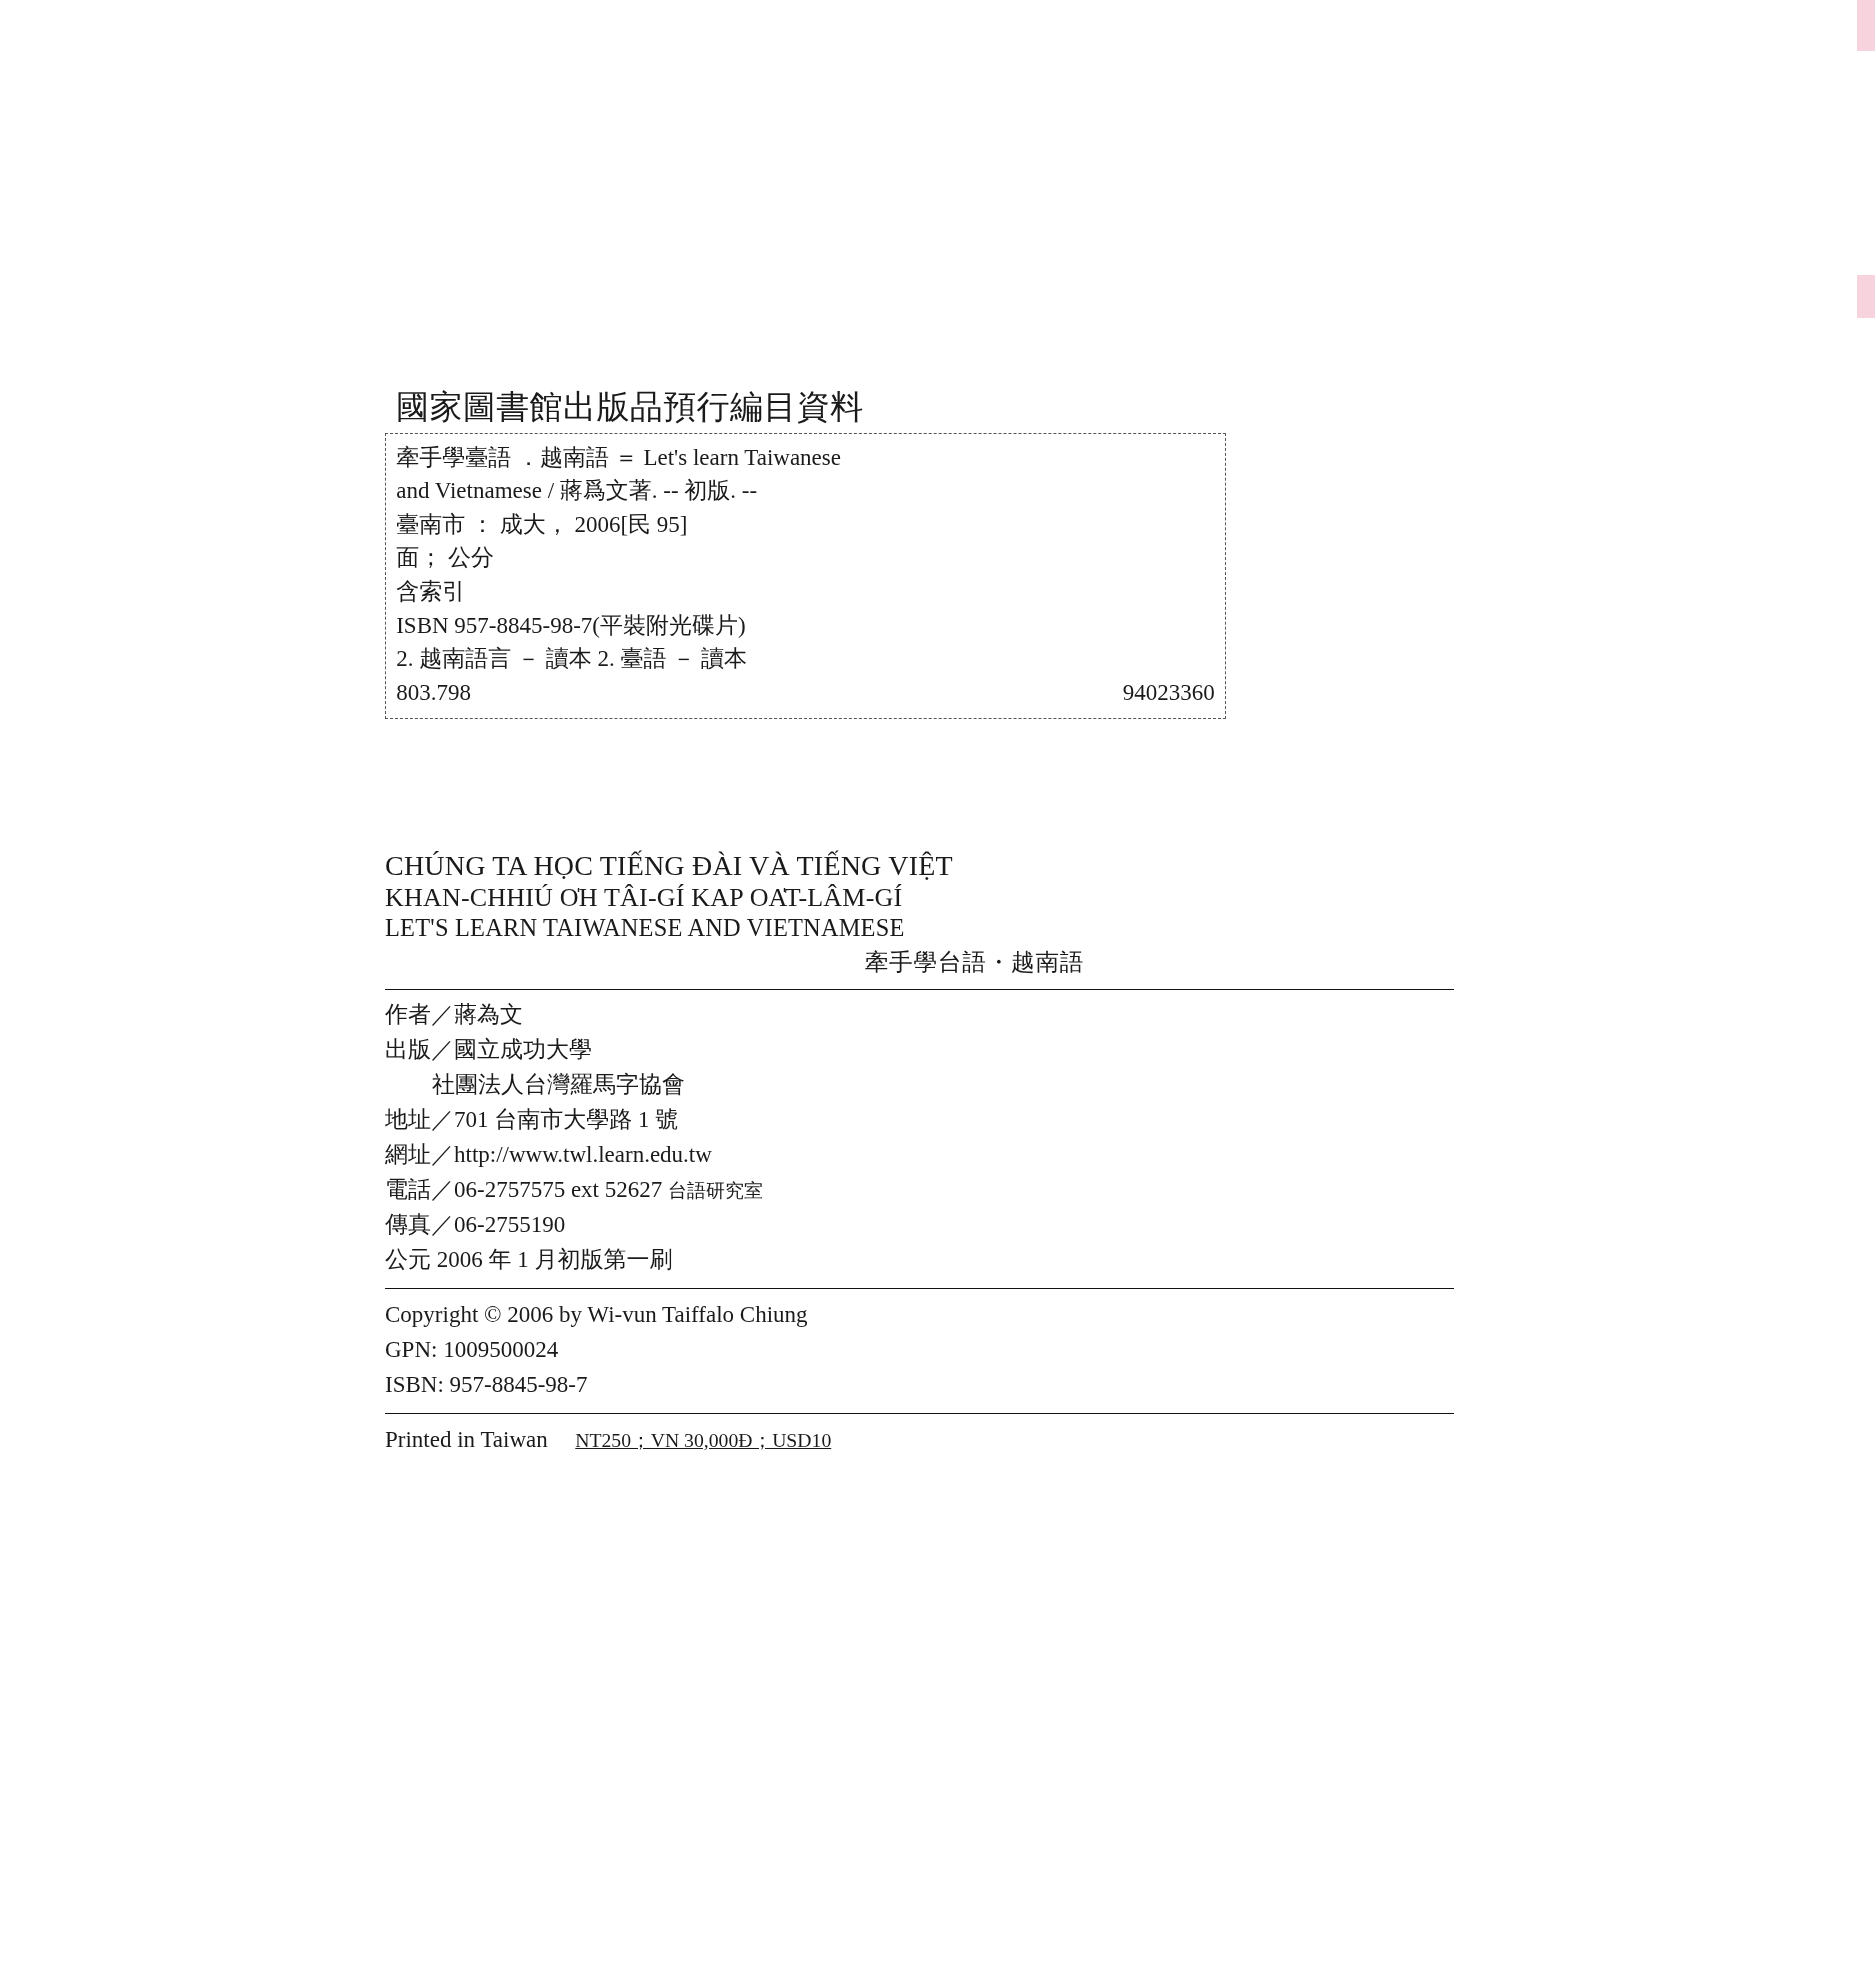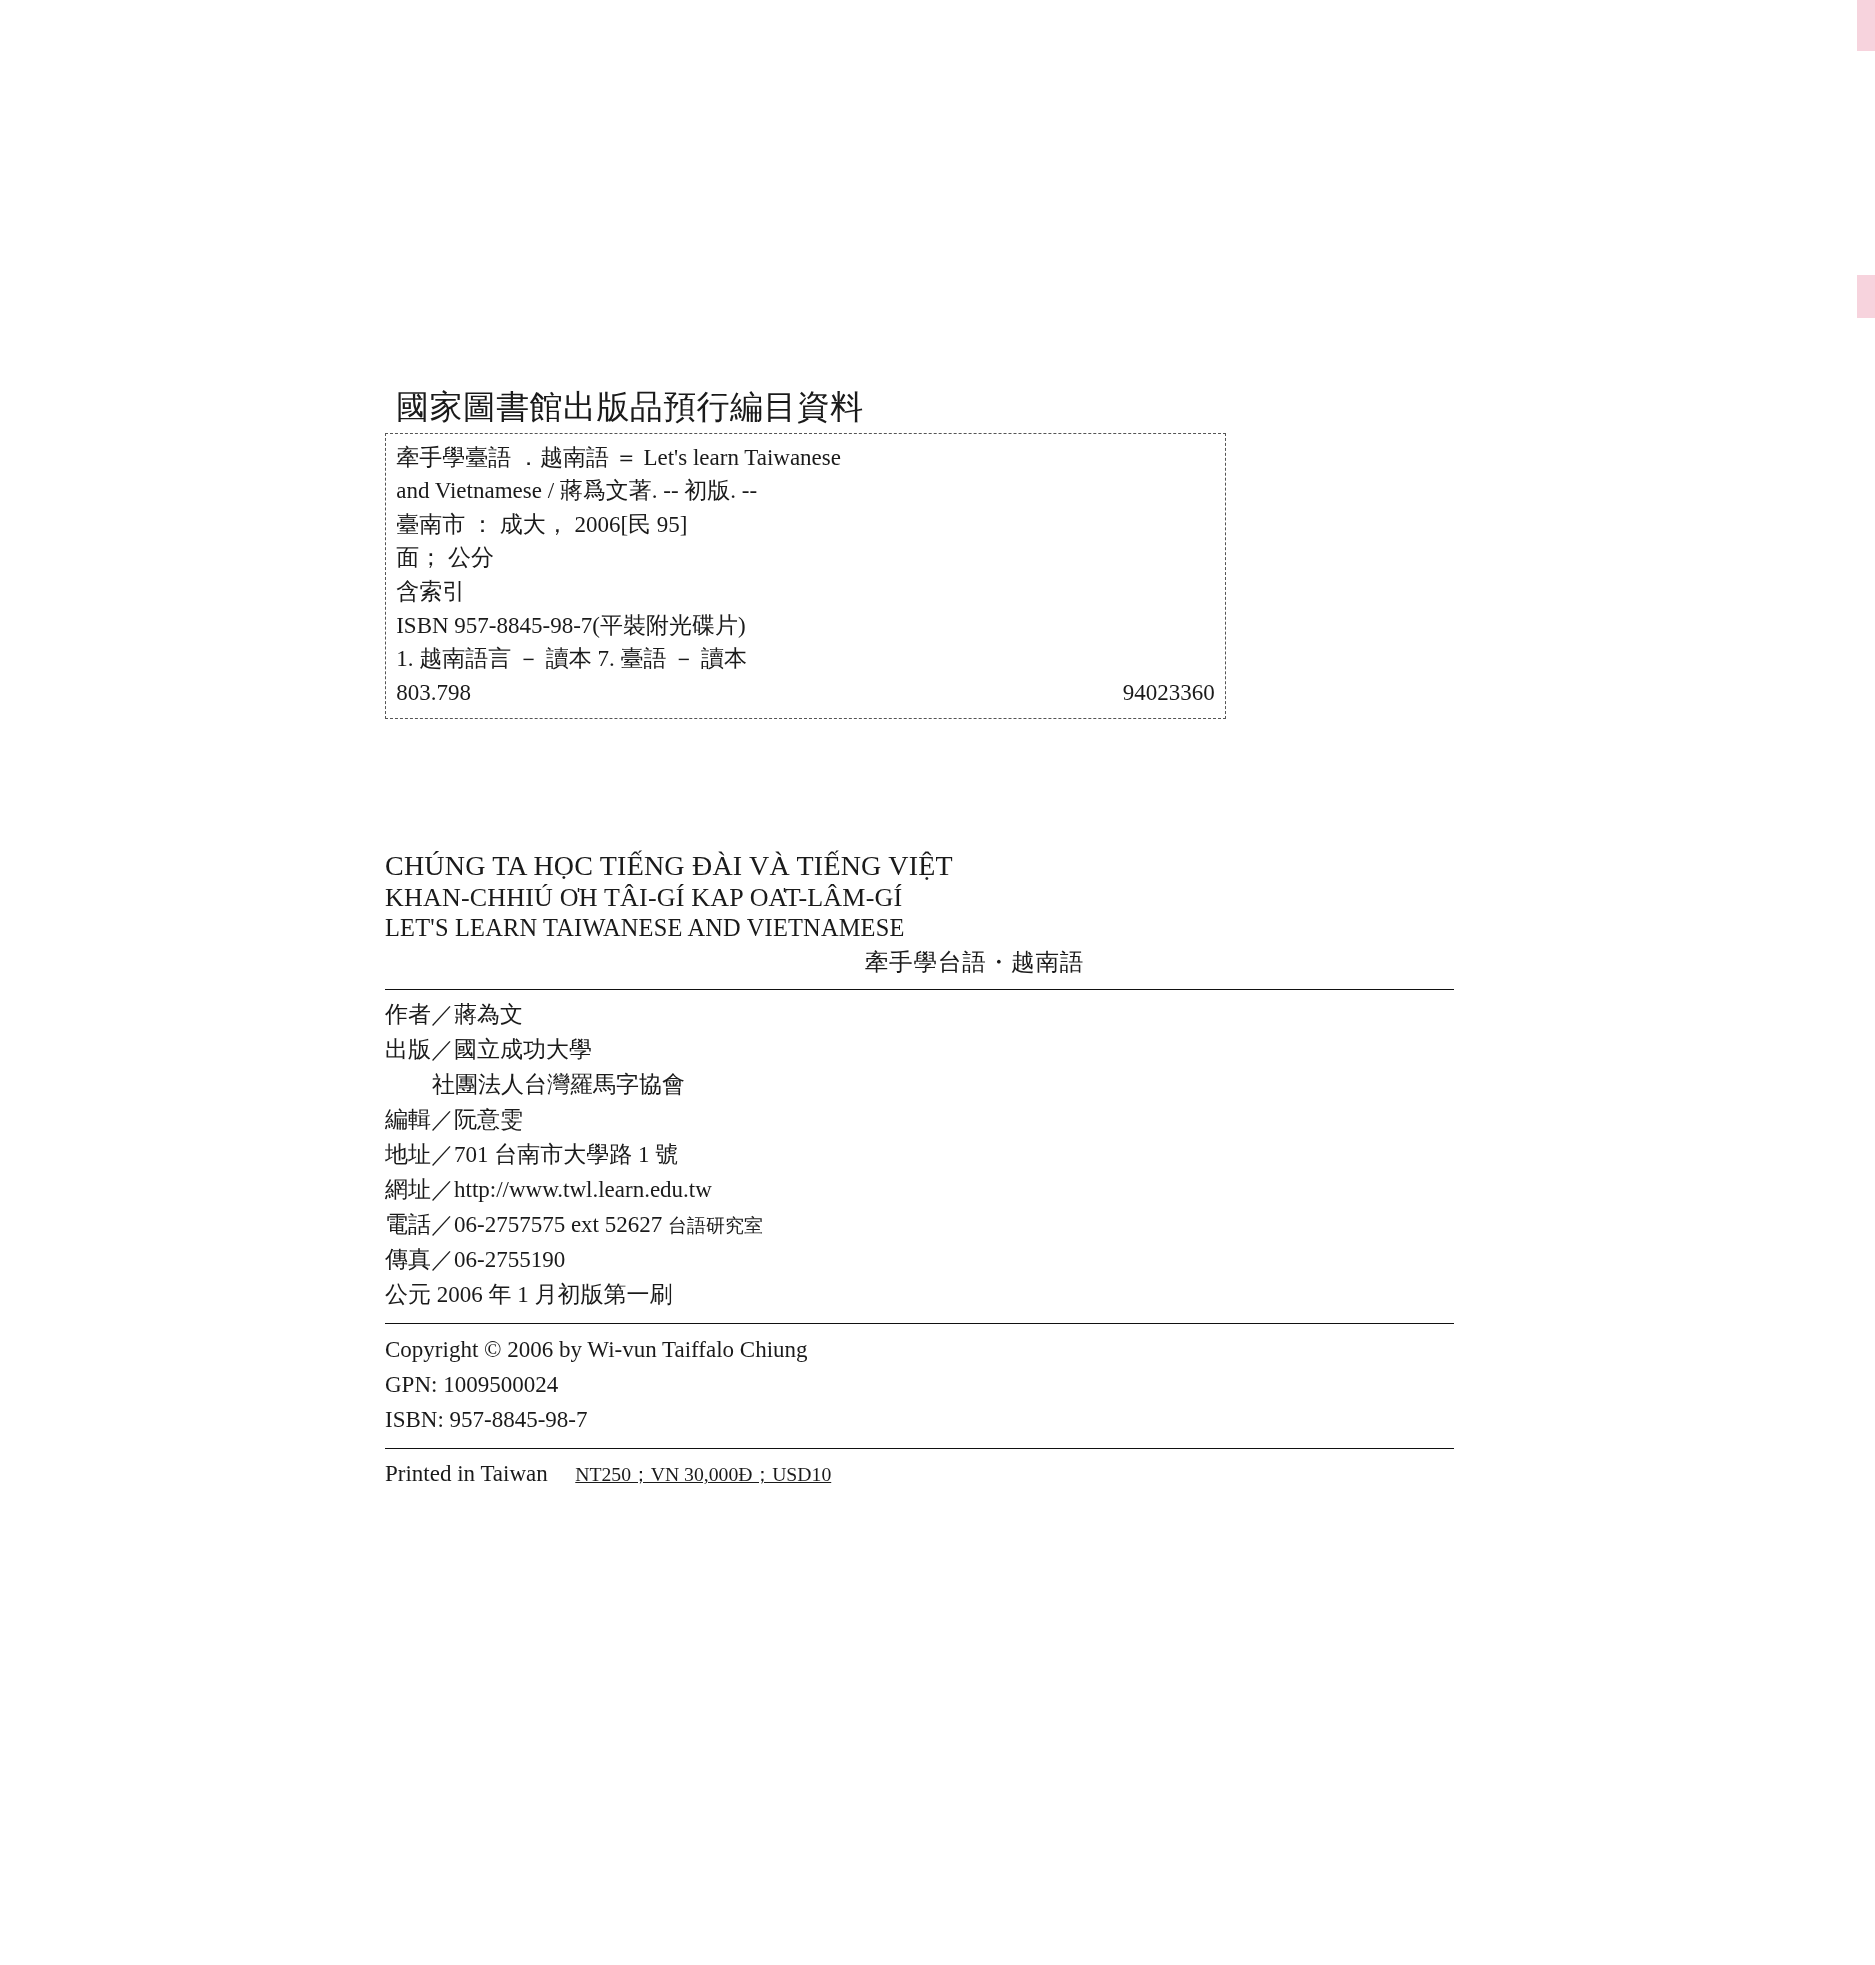--- a/index.html
+++ b/index.html
@@ -143,41 +143,40 @@
 
     <div class="cip-heading">國家圖書館出版品預行編目資料</div>
 
     <div class="cip-box">
       <div class="cip-line">牽手學臺語 ．越南語 ＝ Let's learn Taiwanese</div>
       <div class="cip-line">and Vietnamese / 蔣爲文著. -- 初版. --</div>
       <div class="cip-line">臺南市 ： 成大， 2006[民 95]</div>
       <div class="cip-line">面； 公分</div>
       <div class="cip-line">含索引</div>
       <div class="cip-line">ISBN 957-8845-98-7(平裝附光碟片)</div>
-      <div class="cip-line">1. 越南語言 － 讀本 7. 臺語 － 讀本</div>
+      <div class="cip-line">2. 越南語言 － 讀本 2. 臺語 － 讀本</div>
       <div class="cip-line wide">
         <span>803.798</span>
         <span>94023360</span>
       </div>
     </div>
 
     <div class="titles">
       <div class="title-1">CHÚNG TA HỌC TIẾNG ĐÀI VÀ TIẾNG VIỆT</div>
       <div class="title-2">KHAN-CHHIÚ O̍H TÂI-GÍ KAP OA̍T-LÂM-GÍ</div>
       <div class="title-3">LET'S LEARN TAIWANESE AND VIETNAMESE</div>
       <div class="title-4">牽手學台語・越南語</div>
     </div>
 
     <hr class="rule">
 
     <div>
       <div class="imprint-line">作者／蔣為文</div>
       <div class="imprint-line">出版／國立成功大學</div>
       <div class="imprint-line"><span class="indent"></span><span>社團法人台灣羅馬字協會</span></div>
-      <div class="imprint-line">編輯／阮意雯</div>
       <div class="imprint-line">地址／701 台南市大學路 1 號</div>
       <div class="imprint-line">網址／http://www.twl.learn.edu.tw</div>
       <div class="imprint-line"><span>電話／06-2757575 ext 52627</span> <span class="small-cjk">台語研究室</span></div>
       <div class="imprint-line">傳真／06-2755190</div>
       <div class="imprint-line">公元 2006 年 1 月初版第一刷</div>
     </div>
 
     <hr class="rule">
 
     <div>

